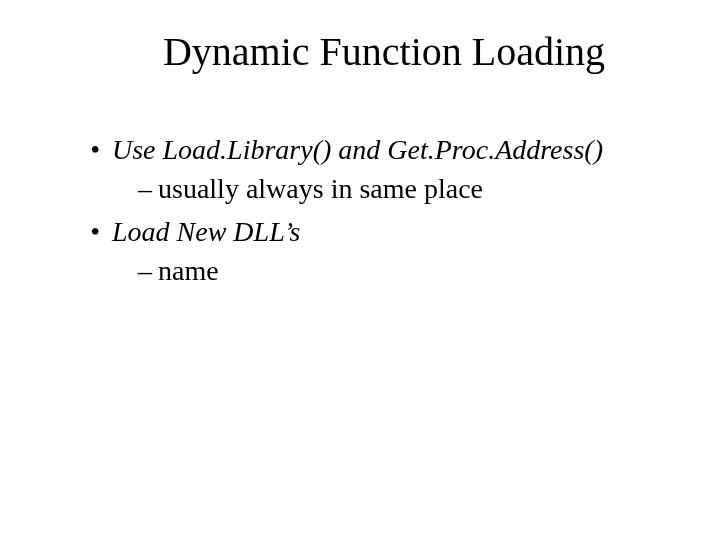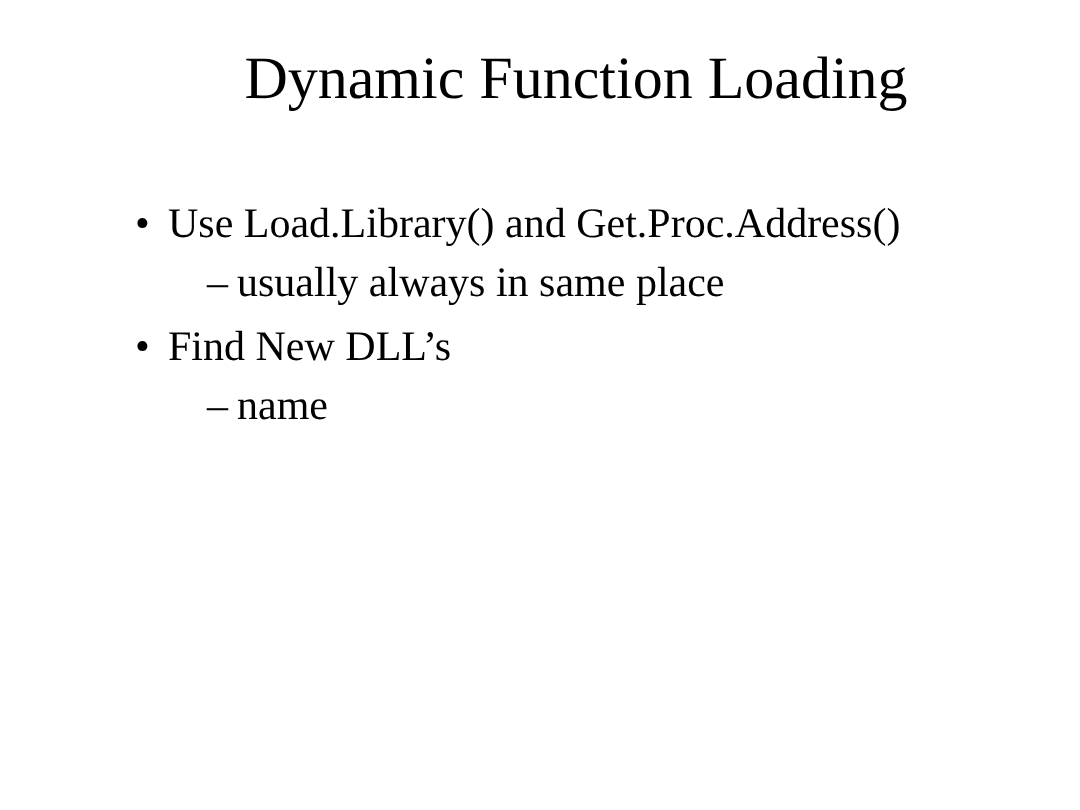--- a/index.html
+++ b/index.html
@@ -30,20 +30,21 @@
   .body {
     position: absolute;
     top: 132px;
     left: 66px;
     right: 60px;
     font-size: 28px;
     line-height: 1.25;
   }
   .l1 {
     margin: 0 0 4px 0;
+    font-style: italic;
   }
   .l1 .bullet {
     display: inline-block;
     width: 22px;
   }
   .sub {
     font-size: 28px;
     margin-left: 48px;
     margin-bottom: 2px;
   }
@@ -66,21 +67,21 @@
     <div class="l1">
       <span class="bullet">•</span><span>Use Load.Library() and Get.Proc.Address()</span>
     </div>
     <div class="sub">
       <span class="dash">–</span><span>usually always in same place</span>
     </div>
 
     <div class="gap"></div>
 
     <div class="l1">
-      <span class="bullet">•</span><span>Find New DLL’s</span>
+      <span class="bullet">•</span><span>Load New DLL’s</span>
     </div>
 
     <div class="sub">
       <span class="dash">–</span><span>name</span>
     </div>
 
   </div>
 </div>
 
 </body></html>

